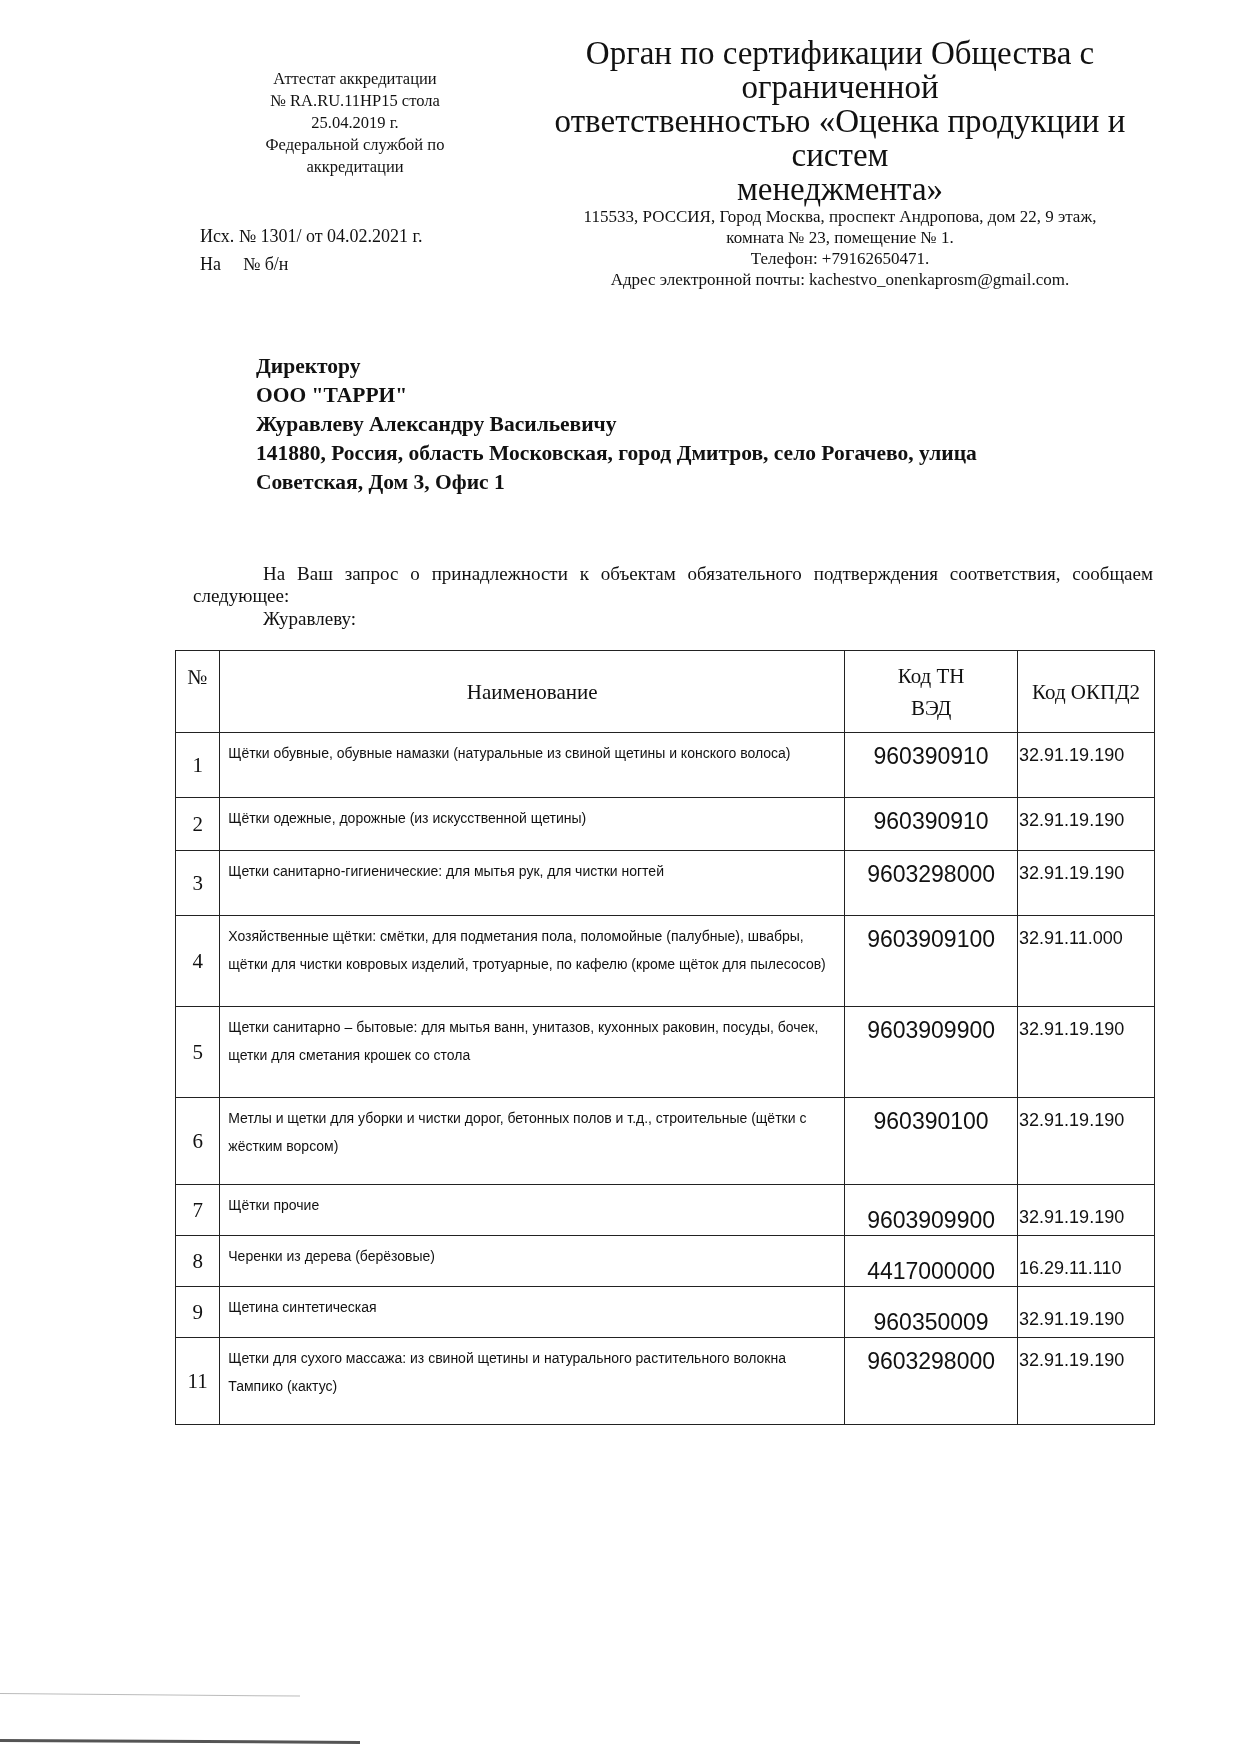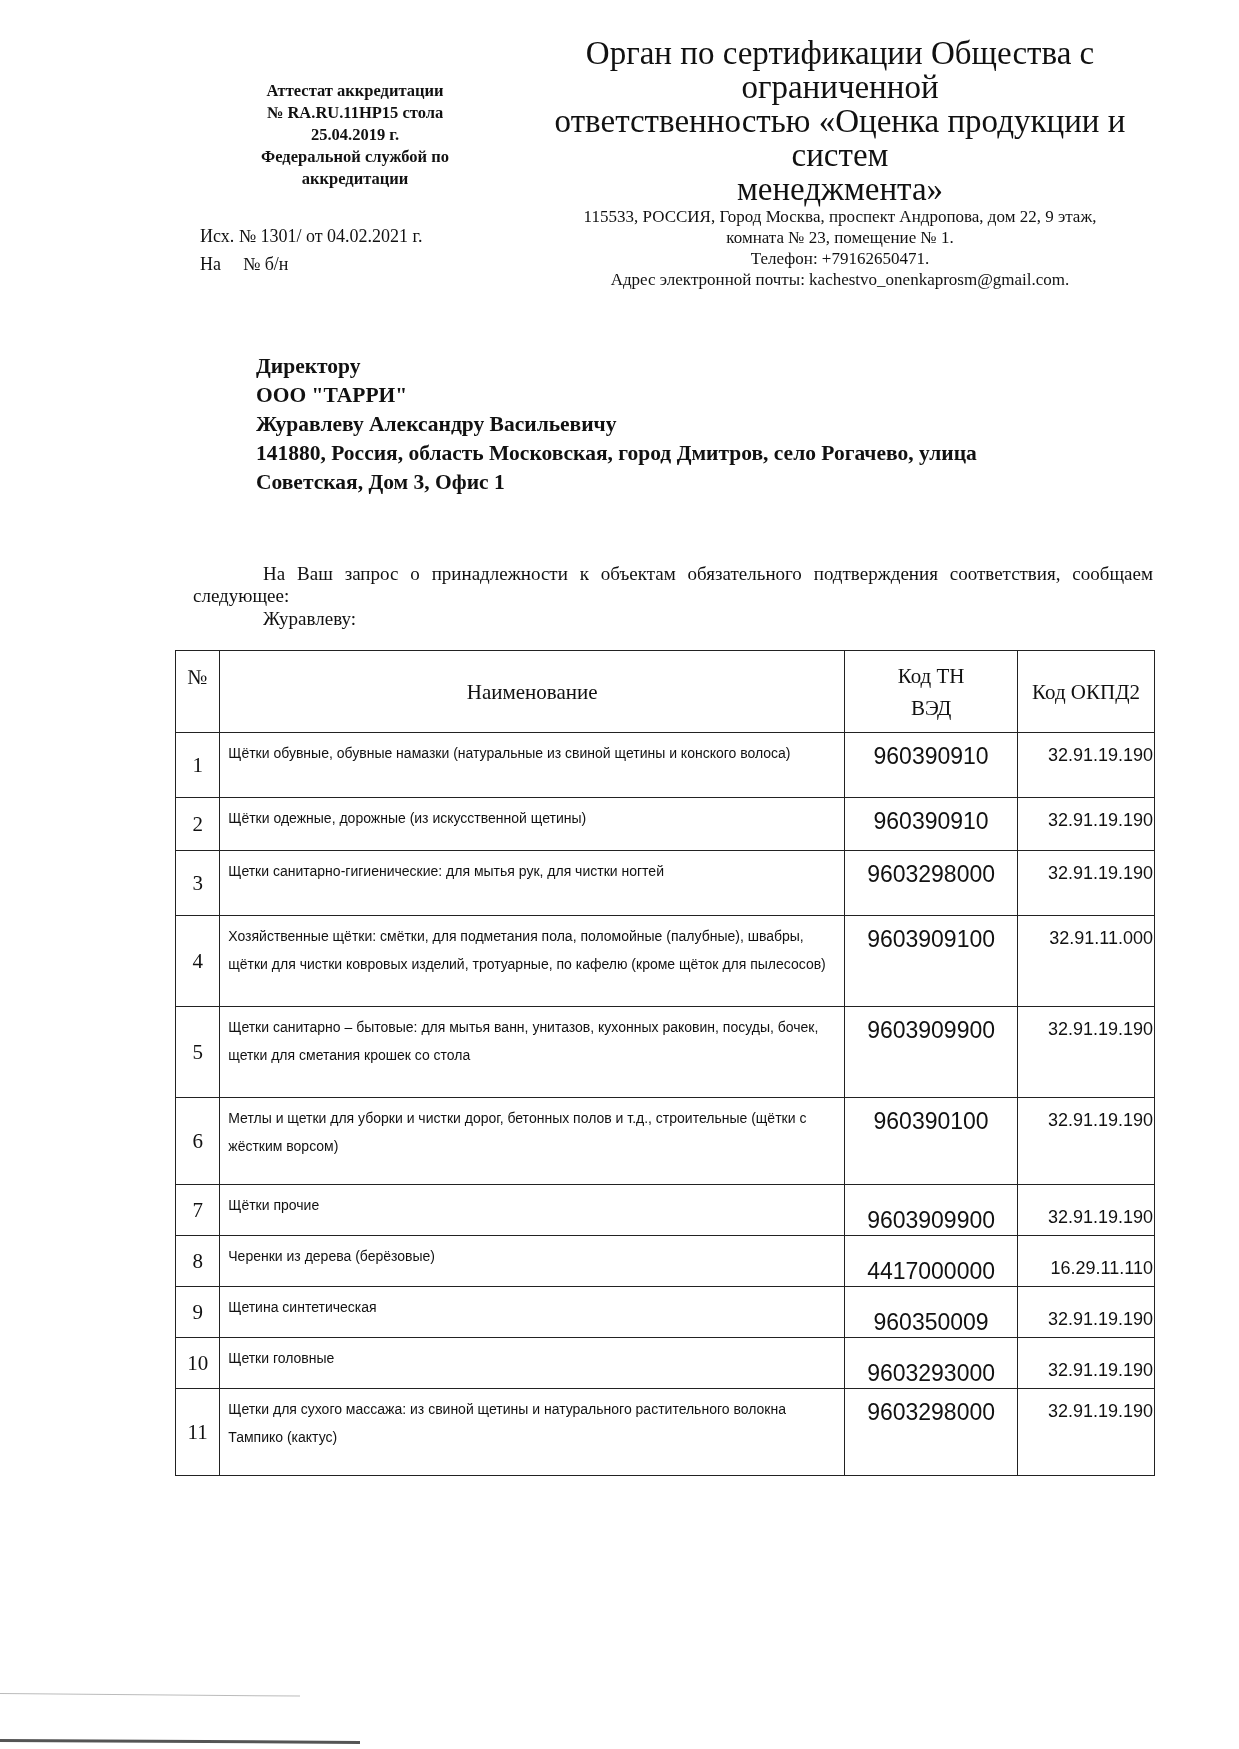--- a/index.html
+++ b/index.html
@@ -3,21 +3,21 @@
 <meta charset="utf-8">
 <style>
   html, body { margin: 0; padding: 0; }
   body {
     width: 1239px; height: 1749px; background: #ffffff; position: relative; overflow: hidden;
     color: #111; font-family: "Liberation Serif", serif;
   }
   .abs { position: absolute; }
   .accred {
     left: 205px; top: 68px; width: 300px; text-align: center;
-    font-weight: bold; font-size: 16.5px; line-height: 22px; margin-top: 12px;
+    font-weight: normal; font-size: 16.5px; line-height: 22px;
   }
   .org {
     left: 520px; top: 36px; width: 640px; text-align: center;
   }
   .org-name { font-size: 33px; line-height: 34px; }
   .org-info { font-size: 17px; line-height: 21px; }
   .ref { left: 200px; top: 222px; font-size: 18px; line-height: 28px; }
   .ref .gap { display: inline-block; width: 22px; }
   .addressee {
     right: 83px; top: 352px; width: 900px; text-align: left;
@@ -35,21 +35,21 @@
   }
   table.products th {
     font-family: "Liberation Serif", serif; font-size: 21px; vertical-align: middle; text-align: center;
     height: 70px; line-height: 32px;
   }
   table.products td.num {
     font-family: "Liberation Serif", serif; font-size: 21px; text-align: center; vertical-align: middle; width: 40px;
   }
   table.products td.name { font-size: 14px; line-height: 28px; padding: 6px 8px 18px 8px; width: 590px; }
   table.products td.code { font-size: 23px; text-align: center; padding-top: 10px; width: 165px; }
-  table.products td.okpd { font-size: 18px; text-align: right; padding-top: 12px; width: 130px; }
+  table.products td.okpd { font-size: 18px; text-align: left; padding-top: 12px; width: 130px; }
   table.products tr.short td.name { padding-bottom: 14px; }
   table.products tr.short td.code, table.products tr.short td.okpd { padding-top: 22px; }
   .scanline1 { left: 0; top: 1693px; width: 300px; height: 1px; background: #bbb; transform: rotate(0.5deg); transform-origin: left; }
   .scanline2 { left: 0; top: 1739px; width: 360px; height: 3px; background: #555; transform: rotate(0.3deg); transform-origin: left; }
 </style>
 </head>
 <body>
 
 <div class="abs accred">
   <div>Аттестат аккредитации</div>
@@ -153,26 +153,20 @@
       <td class="name">Черенки из дерева (берёзовые)</td>
       <td class="code">4417000000</td>
       <td class="okpd">16.29.11.110</td>
     </tr>
     <tr class="short">
       <td class="num">9</td>
       <td class="name">Щетина синтетическая</td>
       <td class="code">960350009</td>
       <td class="okpd">32.91.19.190</td>
     </tr>
-    <tr class="short">
-      <td class="num">10</td>
-      <td class="name">Щетки головные</td>
-      <td class="code">9603293000</td>
-      <td class="okpd">32.91.19.190</td>
-    </tr>
     <tr>
       <td class="num">11</td>
       <td class="name" style="padding-bottom:24px;">Щетки  для сухого массажа:  из свиной щетины  и натурального растительного волокна Тампико (кактус)</td>
       <td class="code">9603298000</td>
       <td class="okpd">32.91.19.190</td>
     </tr>
   </tbody>
 </table>
 
 <div class="abs scanline1"></div>

